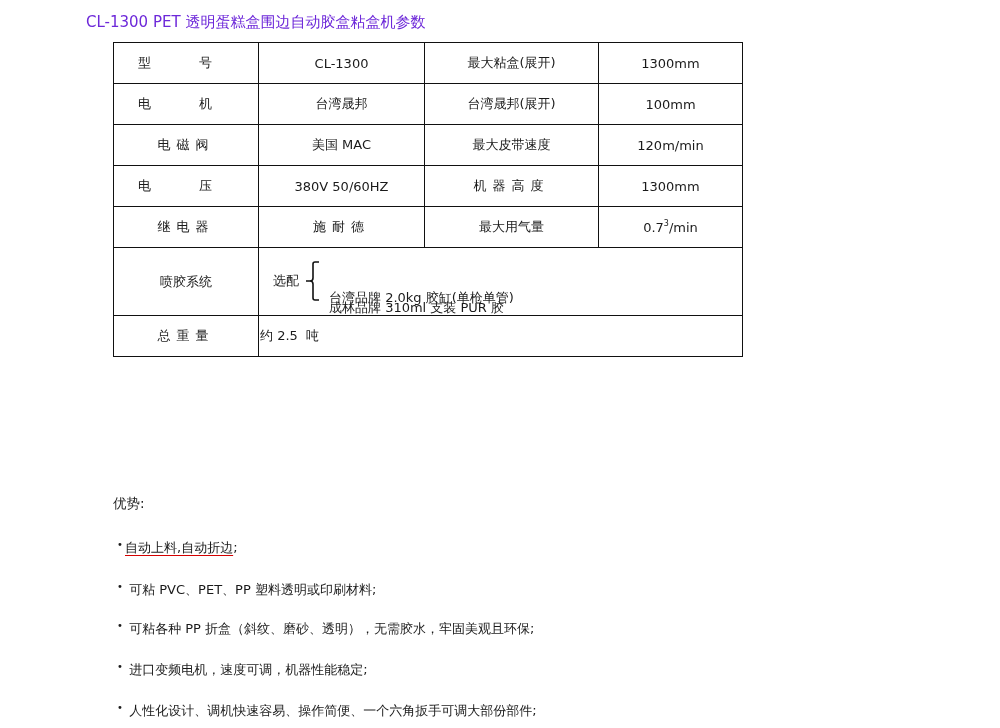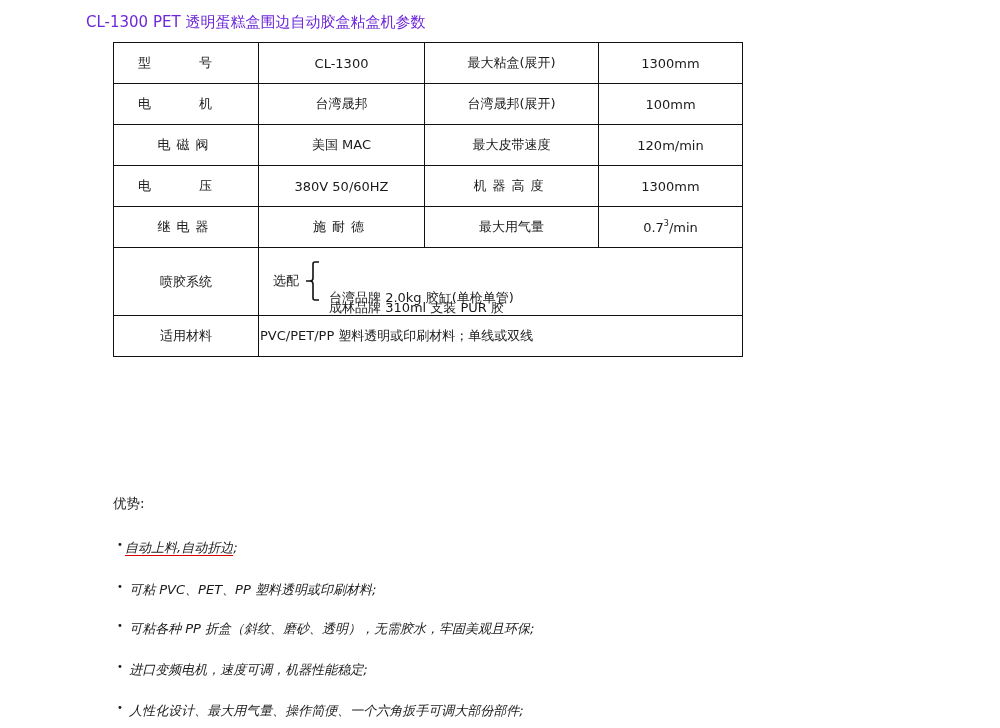--- a/index.html
+++ b/index.html
@@ -85,21 +85,20 @@
       margin: 0;
       padding: 0;
       list-style: none;
       font-size: 13px;
     }
     .adv-item {
       position: absolute;
       left: 0;
       white-space: nowrap;
       line-height: 18px;
-      font-style: italic;
     }
     .bullet {
       display: inline-block;
       width: 8px;
       font-size: 10px;
       vertical-align: 4px;
     }
     .squiggle {
       text-decoration: underline;
       text-decoration-color: #d40000;
@@ -156,37 +155,37 @@
           <span class="glue-optional">选配</span>
           <svg class="brace" viewBox="0 0 18 40">
             <path d="M14 1 H10 Q8 1 8 3 V17 Q8 20 5 20 H1 M5 20 Q8 20 8 23 V37 Q8 39 10 39 H14" fill="none" stroke="#111" stroke-width="1.6"></path>
           </svg>
           <span class="glue-opt1">成林品牌 310ml 支装 PUR 胶</span>
           <span class="glue-opt2">台湾品牌 2.0kg 胶缸(单枪单管)</span>
         </div>
       </td>
     </tr>
     <tr class="r">
-      <td><span>适用材料</span></td>
-      <td colspan="3" class="left"><span>PVC/PET/PP 塑料透明或印刷材料；单线或双线</span></td>
+      <td><span class="spaced">总重量</span></td>
+      <td colspan="3" class="left"><span style="white-space:pre">约 2.5  吨</span></td>
     </tr>
   </tbody>
 </table>
 
 <div class="adv-title">优势:</div>
 
 <ul class="adv-list">
   <li class="adv-item" style="top:536px">
     <span class="bullet">•</span><span class="squiggle">自动上料,自动折边</span><span>;</span>
   </li>
   <li class="adv-item" style="top:578px">
     <span class="bullet">•</span> <span>可粘 PVC、PET、PP 塑料透明或印刷材料;</span>
   </li>
   <li class="adv-item" style="top:617px">
     <span class="bullet">•</span> <span>可粘各种 PP 折盒（斜纹、磨砂、透明），无需胶水，牢固美观且环保;</span>
   </li>
   <li class="adv-item" style="top:658px">
     <span class="bullet">•</span> <span>进口变频电机，速度可调，机器性能稳定;</span>
   </li>
   <li class="adv-item" style="top:699px">
-    <span class="bullet">•</span> <span>人性化设计、最大用气量、操作简便、一个六角扳手可调大部份部件;</span>
+    <span class="bullet">•</span> <span>人性化设计、调机快速容易、操作简便、一个六角扳手可调大部份部件;</span>
   </li>
 </ul>
 
 </body></html>

